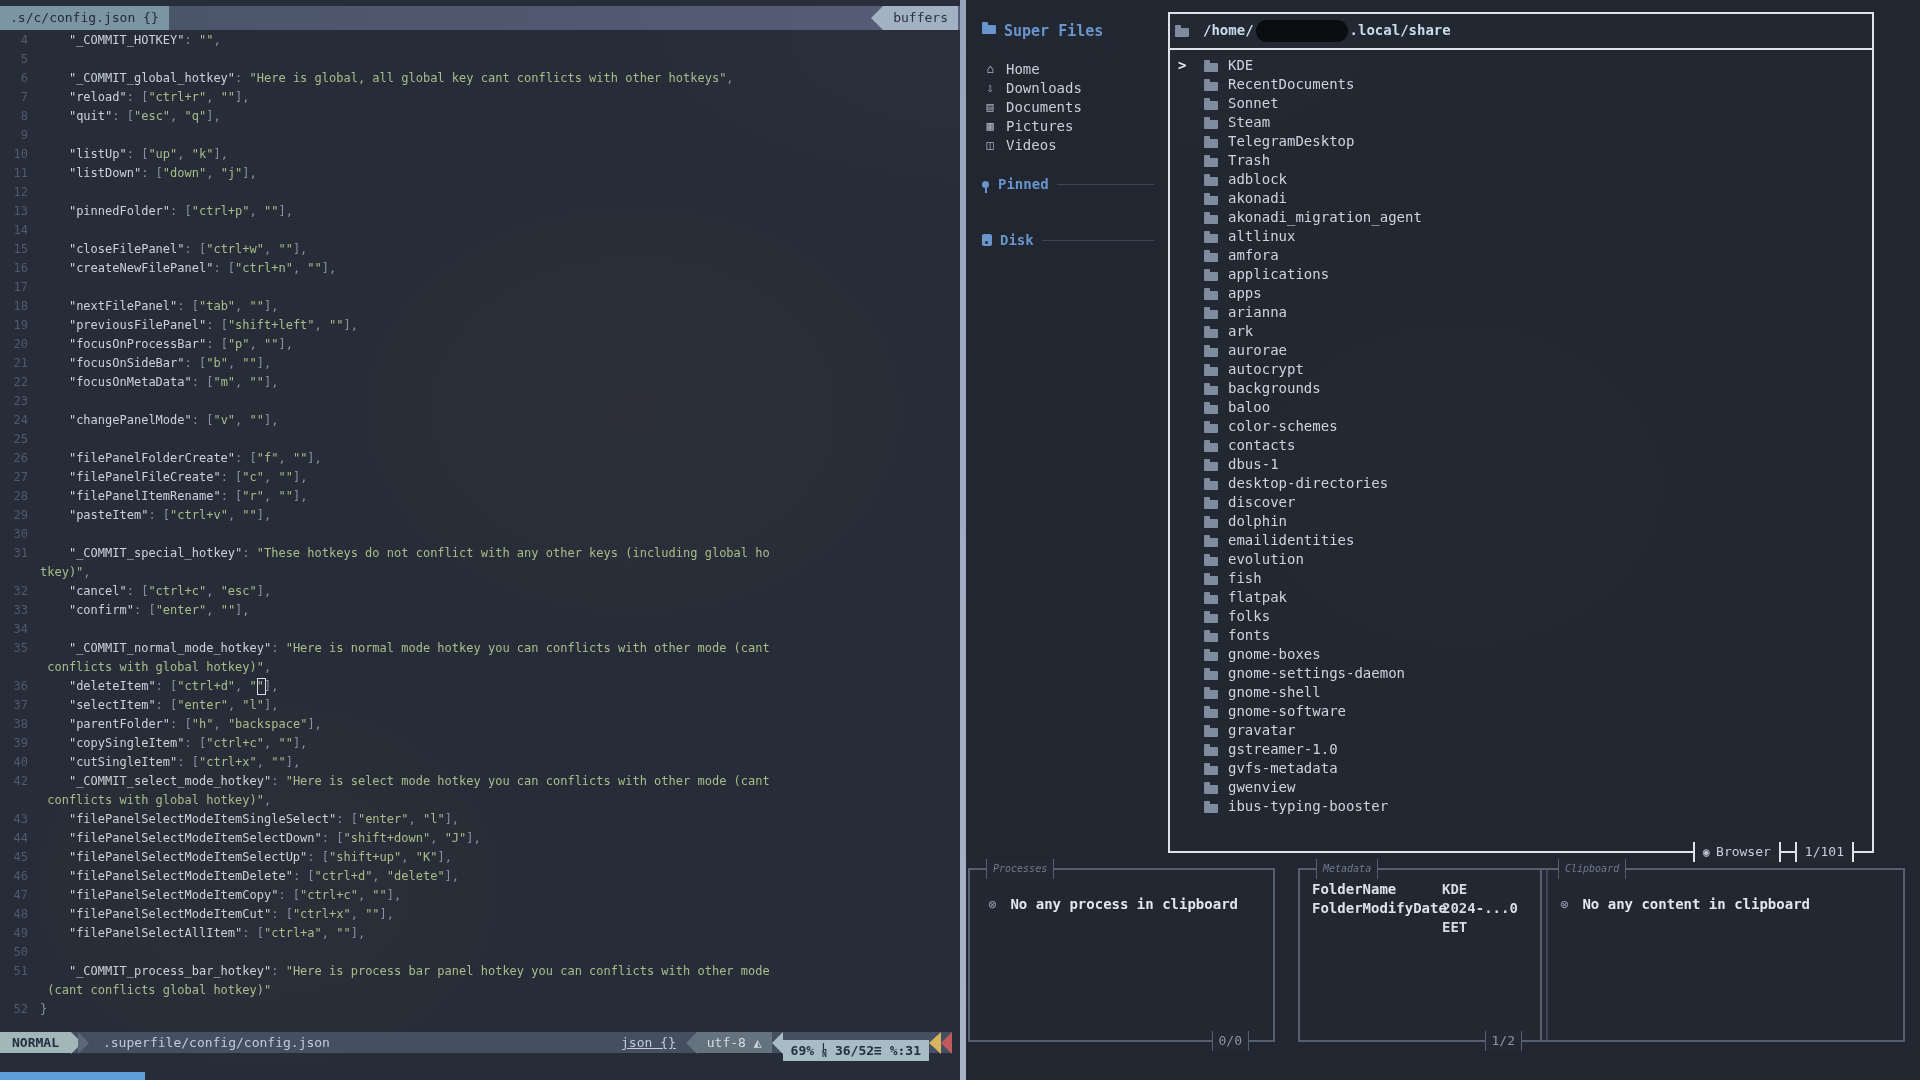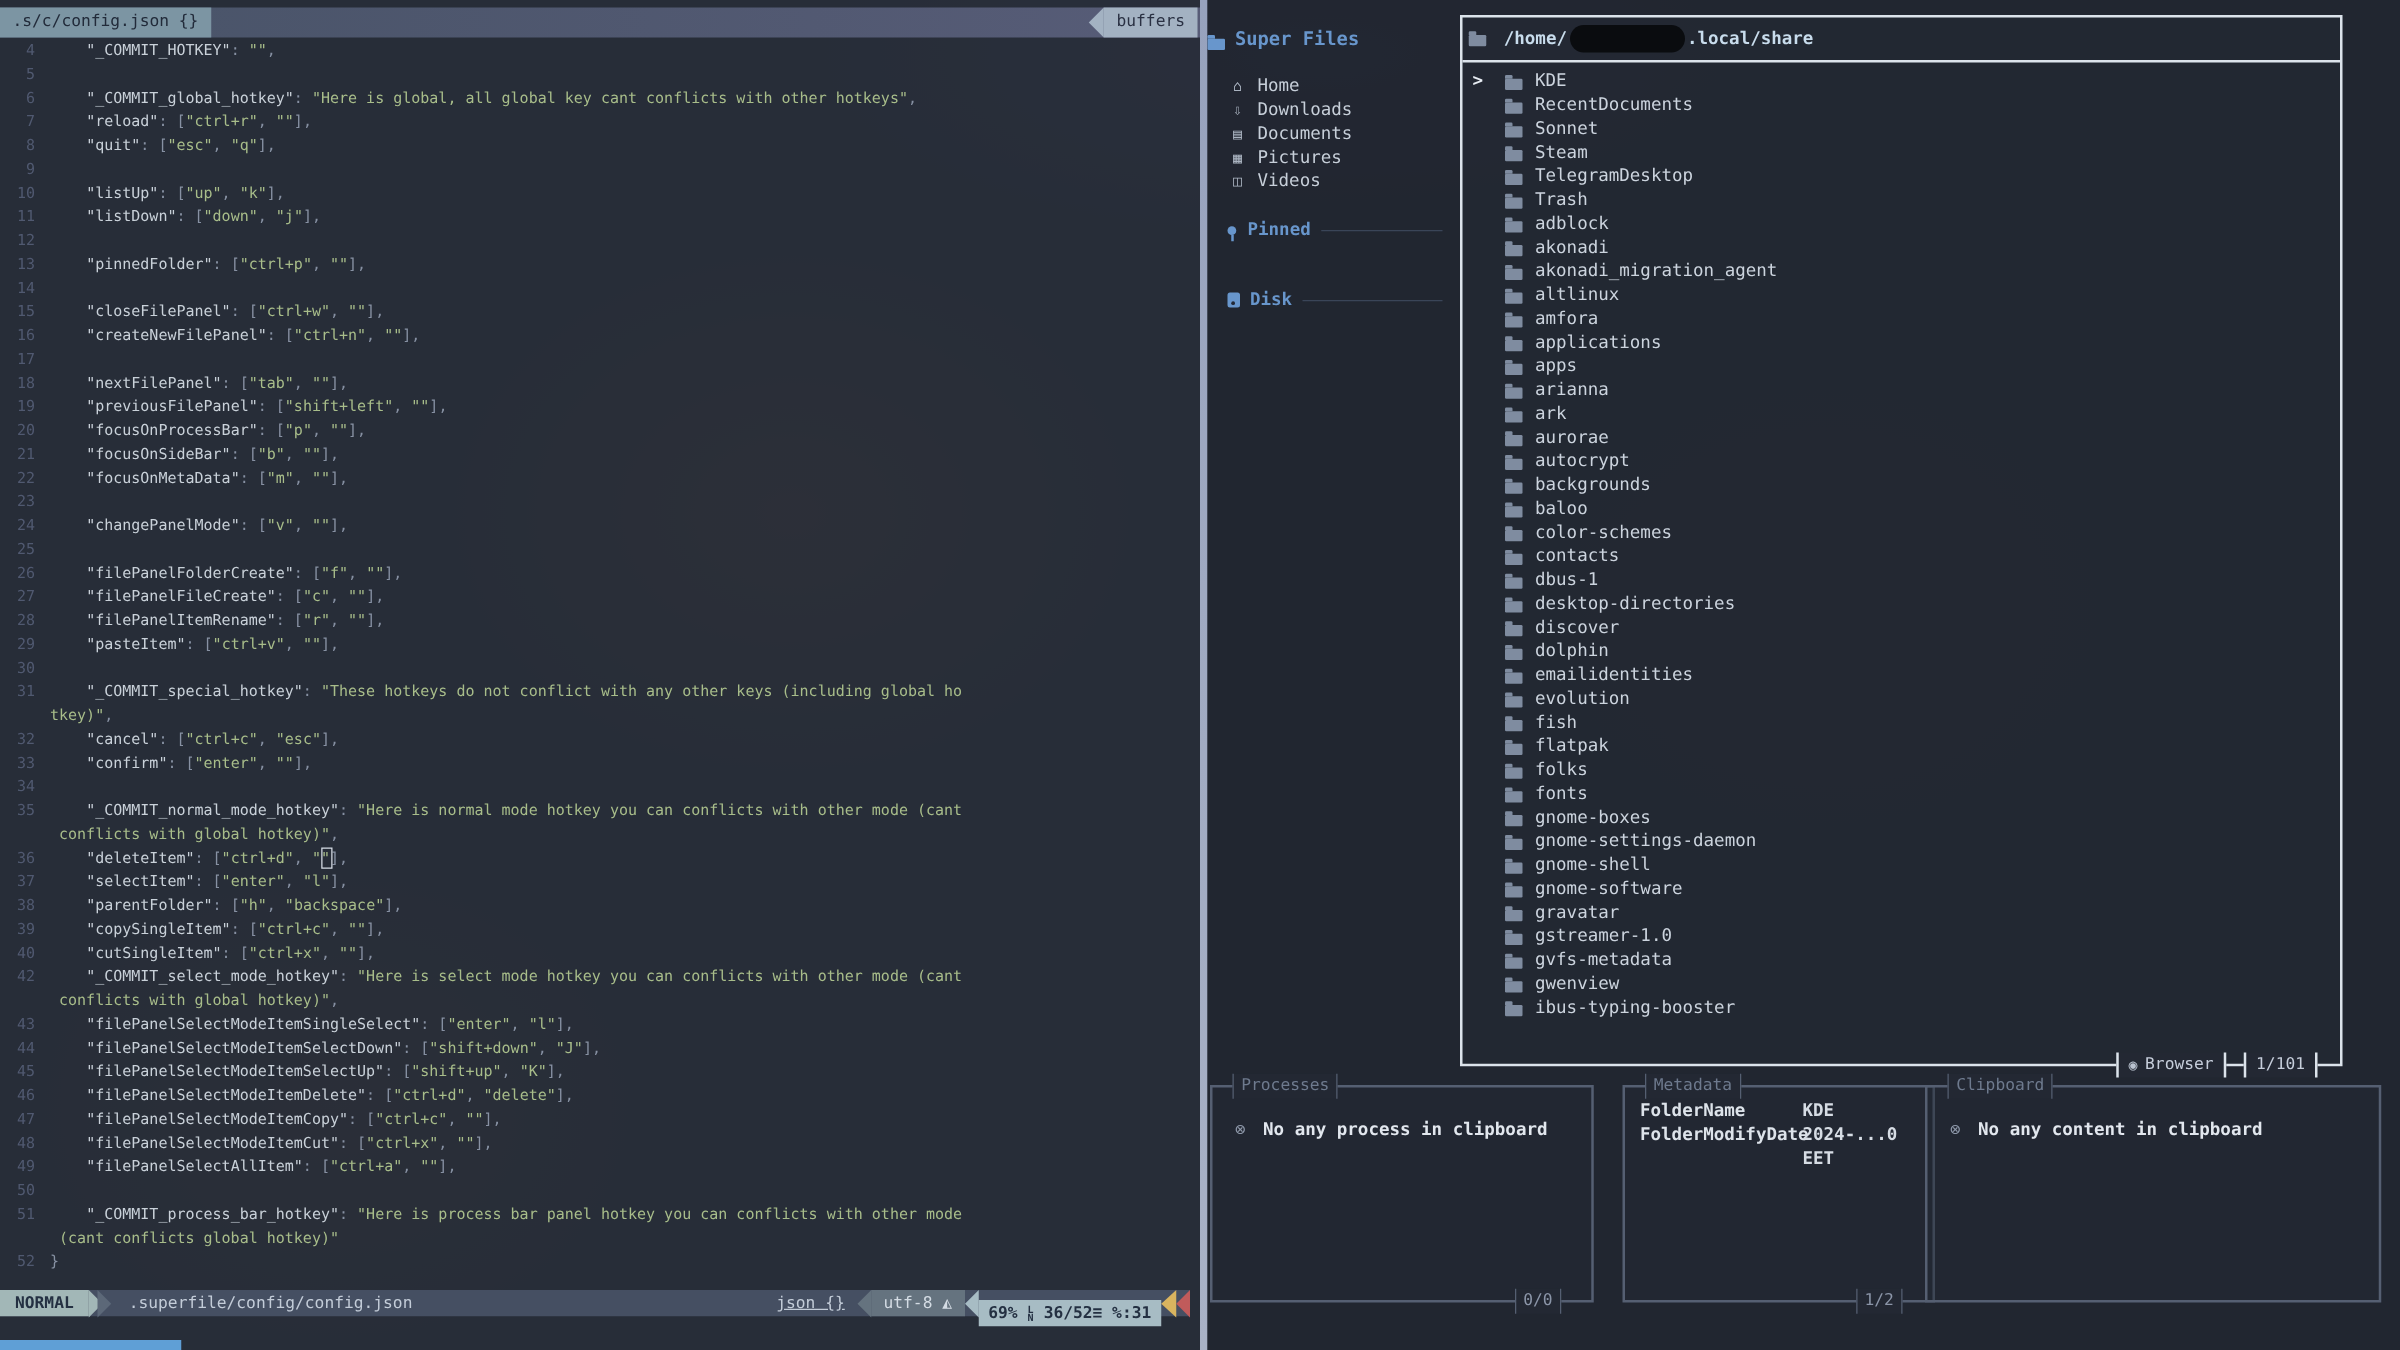--- a/index.html
+++ b/index.html
@@ -38,21 +38,21 @@
   .tri-pos{border-right:11px solid #a7bcc4;}
   .seg-pos{height:21px;background:#a7bcc4;color:#243042;font-weight:bold;display:flex;align-items:center;padding:0 8px;gap:8px;margin-top:16px;}
   .ln-glyph{display:flex;flex-direction:column;justify-content:center;font-size:8px;line-height:7px;font-weight:bold;color:#243042;}
   .tri-gold{border-top:11px solid transparent;border-bottom:11px solid transparent;border-right:12px solid #d9b45f;width:0;height:0;}
   .tri-red{border-top:11px solid transparent;border-bottom:11px solid transparent;border-right:11px solid #c05b5b;width:0;height:0;}
   .bottom-strip{position:absolute;left:0;top:1072px;width:145px;height:8px;background:#5f9fd6;}
   
   .divider{position:absolute;left:960px;top:0;width:6px;height:1080px;background:linear-gradient(180deg,#97a2bd,#a9b2c6);}
   
   .right-pane{position:absolute;left:966px;top:0;width:954px;height:1080px;background:rgba(33,38,48,.90);color:#ccd4de;font-size:14px;}
-  .sf-title{position:absolute;left:0;top:22px;display:flex;align-items:flex-end;gap:8px;color:#6896cc;font-weight:bold;font-size:15px;}
+  .sf-title{position:absolute;left:16px;top:22px;display:flex;align-items:flex-start;gap:8px;color:#6896cc;font-weight:bold;font-size:15px;}
   .side-items{position:absolute;left:16px;top:60px;}
   .side-item{display:flex;align-items:center;gap:8px;height:19px;line-height:19px;color:#c7cfd9;}
   .side-icon{width:16px;text-align:center;color:#aab3c0;font-size:12px;}
   .side-section{position:absolute;left:16px;display:flex;align-items:center;gap:8px;color:#6896cc;font-weight:bold;}
   .section-line{height:1px;background:#3a4558;flex:1;min-width:60px;}
   .sec-pinned{top:176px;width:172px;} .sec-disk{top:232px;width:172px;}
   
   .folder-ico{position:relative;display:inline-block;width:14px;height:9px;background:#7f8ca0;border-radius:1px;margin-top:3px;}
   .folder-ico::before{content:"";position:absolute;left:0;top:-3px;width:6px;height:3px;background:inherit;border-radius:1px 1px 0 0;}
   .folder-blue{background:#6896cc;}
@@ -66,21 +66,21 @@
     color:#c8dcec;font-weight:bold;font-size:14px;}
   .redacted{display:inline-block;width:92px;height:22px;background:#0a0c0f;border-radius:11px;vertical-align:middle;margin:0 2px;}
   .filelist{padding-top:6px;}
   .frow{display:flex;align-items:center;height:19px;line-height:19px;gap:10px;padding-left:34px;position:relative;color:#ccd4de;}
   .frow .cursor-ch{position:absolute;left:8px;color:#e8edf4;font-weight:bold;}
   .fp-footer{position:absolute;right:18px;bottom:-12px;display:flex;gap:14px;align-items:center;height:22px;}
   .badge{height:20px;line-height:20px;background:#232833;border-left:2px solid #dce3eb;border-right:2px solid #dce3eb;padding:0 8px;color:#c6cedb;font-size:13px;display:flex;align-items:center;gap:6px;}
   .browser-ico{color:#b9c2cf;font-size:12px;}
   
   .bpanel{position:absolute;top:868px;height:170px;border:2px solid #555f72;background:rgba(36,42,53,.45);}
-  .bp-title{position:absolute;top:-11px;left:16px;height:20px;line-height:20px;background:#232833;border-left:1px solid #555f72;border-right:1px solid #555f72;padding:0 6px;color:#6e7a8e;font-size:13px;}
+  .bp-title{position:absolute;top:-11px;left:16px;height:20px;line-height:20px;background:#232833;border-left:1px solid #555f72;border-right:1px solid #555f72;padding:0 6px;color:#6e7a8e;font-size:10px;font-style:italic;}
   .bp-count{position:absolute;bottom:-11px;right:24px;height:20px;line-height:20px;background:#232833;border-left:1px solid #555f72;border-right:1px solid #555f72;padding:0 6px;color:#8b95a8;font-size:13px;}
   .panel-processes{left:2px;width:303px;}
   .panel-metadata{left:332px;width:246px;}
   .panel-clipboard{left:574px;width:361px;}
   .empty-msg{display:flex;align-items:center;gap:14px;padding:26px 0 0 18px;font-weight:bold;color:#e2e7ee;font-size:14px;}
   .empty-ico{color:#8f99ab;font-size:14px;font-weight:normal;}
   .meta-rows{padding:10px 0 0 12px;}
   .mrow{display:flex;height:19px;line-height:19px;font-weight:bold;font-size:14px;}
   .mkey{width:130px;flex:0 0 130px;color:#dde3ea;}
   .mval{color:#d6dce4;}

